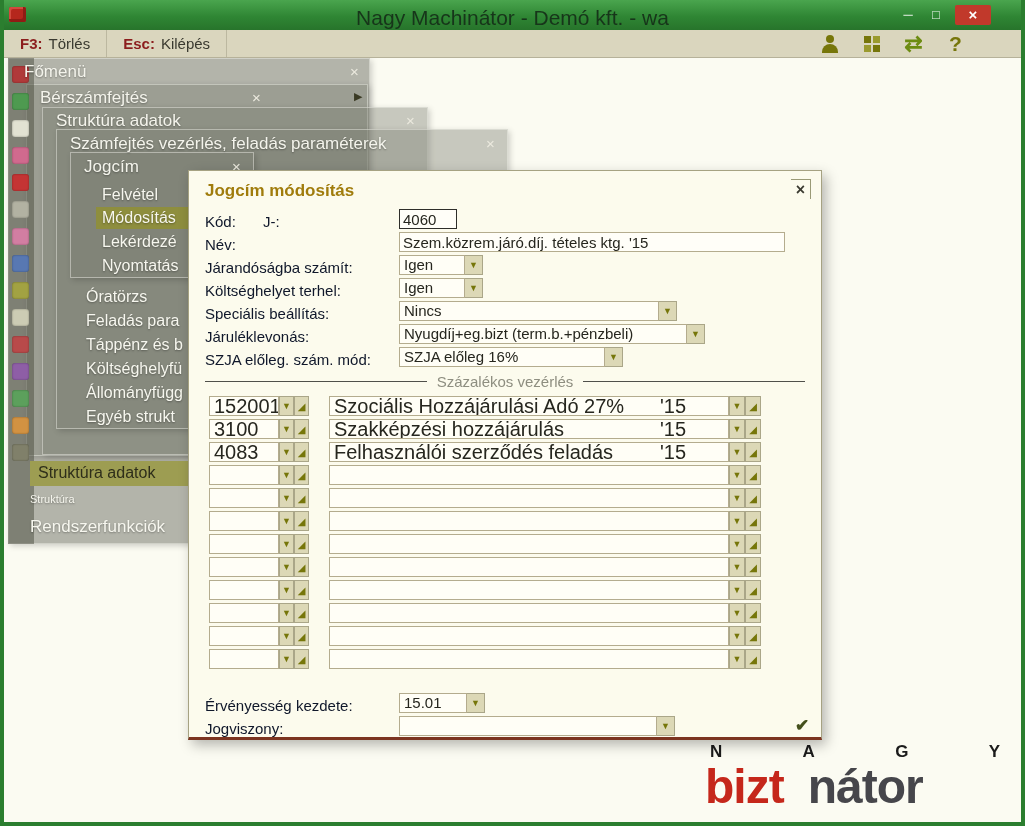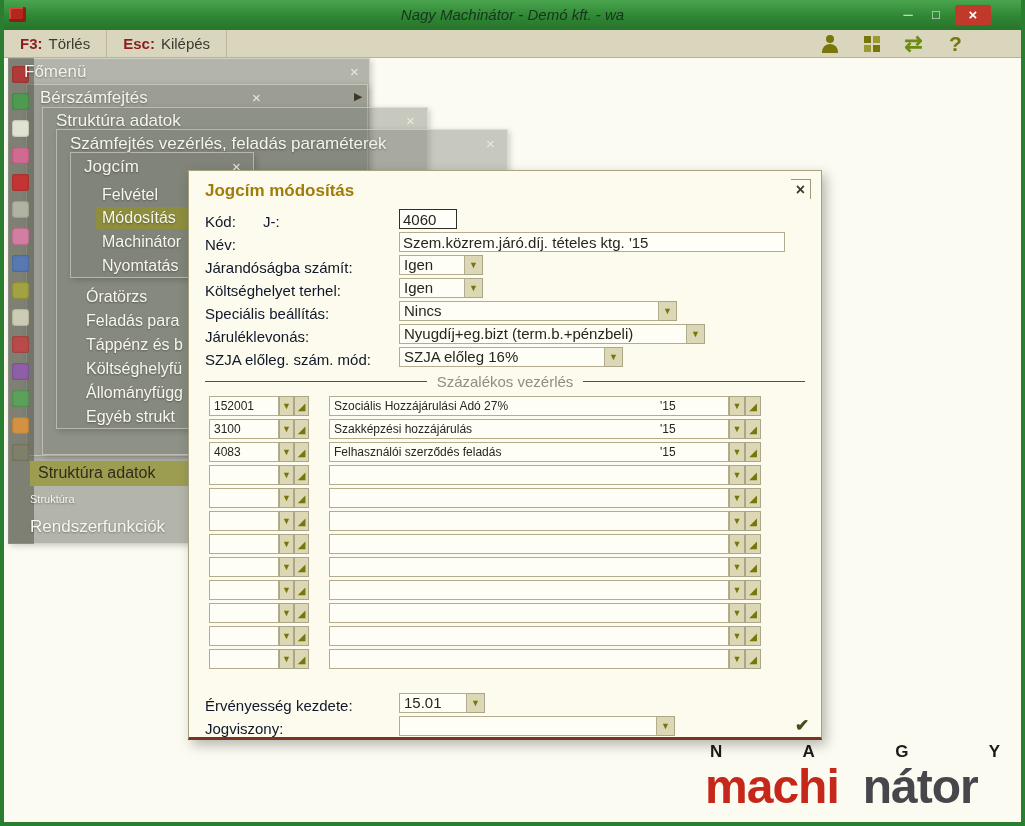--- a/index.html
+++ b/index.html
@@ -9,21 +9,21 @@
   
   .frame{position:absolute;background:#2b7e2f;z-index:50;}
   #frame-l{left:0;top:0;bottom:0;width:4px;}
   #frame-r{right:0;top:0;bottom:0;width:4px;}
   #frame-b{left:0;right:0;bottom:0;height:4px;}
   
   #titlebar{position:absolute;top:0;left:0;right:0;height:30px;z-index:40;
             background:linear-gradient(180deg,#4aa54e 0%,#2f8634 55%,#27742b 100%);}
   #app-icon{position:absolute;left:9px;top:7px;width:17px;height:15px;background:#b5271d;border-radius:2px;
             box-shadow:inset -3px -3px 0 #8f1c14, inset 2px 2px 0 #d24a3e;}
-  #wtitle{position:absolute;left:0;right:0;top:6px;text-align:center;font-size:15px;color:#17351a;font-style:italic;}
+  #wtitle{position:absolute;left:0;right:0;top:6px;text-align:center;font-size:21px;color:#17351a;}
   .wb{position:absolute;top:5px;width:26px;height:20px;text-align:center;line-height:20px;color:#e9f2e9;font-size:13px;cursor:default;}
   #btn-min{right:104px;}
   #btn-max{right:76px;}
   #btn-close{right:34px;width:36px;background:#c1392b;color:#fff;border-radius:2px;font-size:15px;font-weight:bold;}
   
   #toolbar{position:absolute;top:30px;left:4px;right:4px;height:28px;background:#dad6be;
            border-bottom:1px solid #b6b29a;z-index:40;}
   #tb-left{display:flex;height:100%;}
   .tbtn{display:flex;align-items:center;gap:6px;padding:0 16px;border-right:1px solid #bcb8a0;cursor:default;}
   .tkey{color:#8c1e1e;font-weight:bold;font-size:15px;}
@@ -66,21 +66,21 @@
   #nev-input{left:210px;top:61px;width:386px;}
   .combo{position:absolute;display:flex;height:20px;}
   .cval{background:#fffef6;border:1px solid #b4ac8e;font-size:15px;line-height:18px;padding:0 4px;
         color:#26261e;white-space:nowrap;overflow:hidden;}
   .cbtnS{width:18px;background:#dcd8b6;border:1px solid #aaa688;border-left:none;color:#76760a;
          font-size:9px;display:flex;align-items:center;justify-content:center;cursor:default;}
   .sect{position:absolute;left:16px;right:16px;display:flex;align-items:center;gap:10px;}
   .sect span{font-size:15px;color:#8e8e80;white-space:nowrap;}
   .ln{flex:1;height:1px;background:#50504a;}
   .prow{position:absolute;left:0;width:100%;height:20px;}
-  .cbox{position:absolute;height:20px;background:#fffef6;border:1px solid #b4ac8e;font-size:12px;
+  .cbox{position:absolute;height:20px;background:#fffef6;border:1px solid #b4ac8e;font-size:20px;
         line-height:18px;padding:0 4px;color:#26261e;white-space:nowrap;overflow:hidden;}
   .cbox.code{left:20px;width:70px;}
   .cbox.desc{left:140px;width:400px;}
   .cbtn{position:absolute;height:20px;background:#dcd8b6;border:1px solid #aaa688;color:#76760a;
         display:flex;align-items:center;justify-content:center;font-size:9px;cursor:default;}
   .yr{position:absolute;left:330px;top:0;}
   .dcheck{position:absolute;left:606px;top:544px;font-size:17px;font-weight:bold;color:#44501c;cursor:default;}
   
   #logo{position:absolute;right:20px;bottom:14px;width:300px;z-index:2;}
   .nagy{display:flex;justify-content:space-between;font-weight:bold;font-size:17px;color:#1b1b1b;padding:0 5px;}
@@ -169,21 +169,21 @@
 
     <div class="ptitle" style="left:70px;top:134px">Számfejtés vezérlés, feladás paraméterek</div>
     <span class="px" style="left:486px;top:135px">×</span>
 
     <div class="ptitle" style="left:84px;top:157px">Jogcím</div>
     <span class="px" style="left:232px;top:158px">×</span>
 
     <div class="hl" style="left:96px;top:207px;width:100px;height:22px"></div>
     <div class="mitem" style="left:102px;top:186px">Felvétel</div>
     <div class="mitem" style="left:102px;top:209px">Módosítás</div>
-    <div class="mitem" style="left:102px;top:233px">Machinátor</div>
+    <div class="mitem" style="left:102px;top:233px">Lekérdezé</div>
     <div class="mitem" style="left:102px;top:257px">Nyomtatás</div>
 
     <div class="mitem" style="left:86px;top:288px">Óratörzs</div>
     <div class="mitem" style="left:86px;top:312px">Feladás para</div>
     <div class="mitem" style="left:86px;top:336px">Táppénz és b</div>
     <div class="mitem" style="left:86px;top:360px">Költséghelyfü</div>
     <div class="mitem" style="left:86px;top:384px">Állományfügg</div>
     <div class="mitem" style="left:86px;top:408px">Egyéb strukt</div>
 
     <div class="olivebar">
@@ -356,20 +356,20 @@
   </div>
 
   <div id="logo">
     <div class="nagy">
       <span>N</span>
       <span>A</span>
       <span>G</span>
       <span>Y</span>
     </div>
     <div class="mach">
-      <span class="mred">machi</span><span class="mdrk">nátor</span>
+      <span class="mred">bizt</span><span class="mdrk">nátor</span>
     </div>
   </div>
 
   <div class="frame" id="frame-l"></div>
   <div class="frame" id="frame-r"></div>
   <div class="frame" id="frame-b"></div>
 </div>
 
 </body></html>

